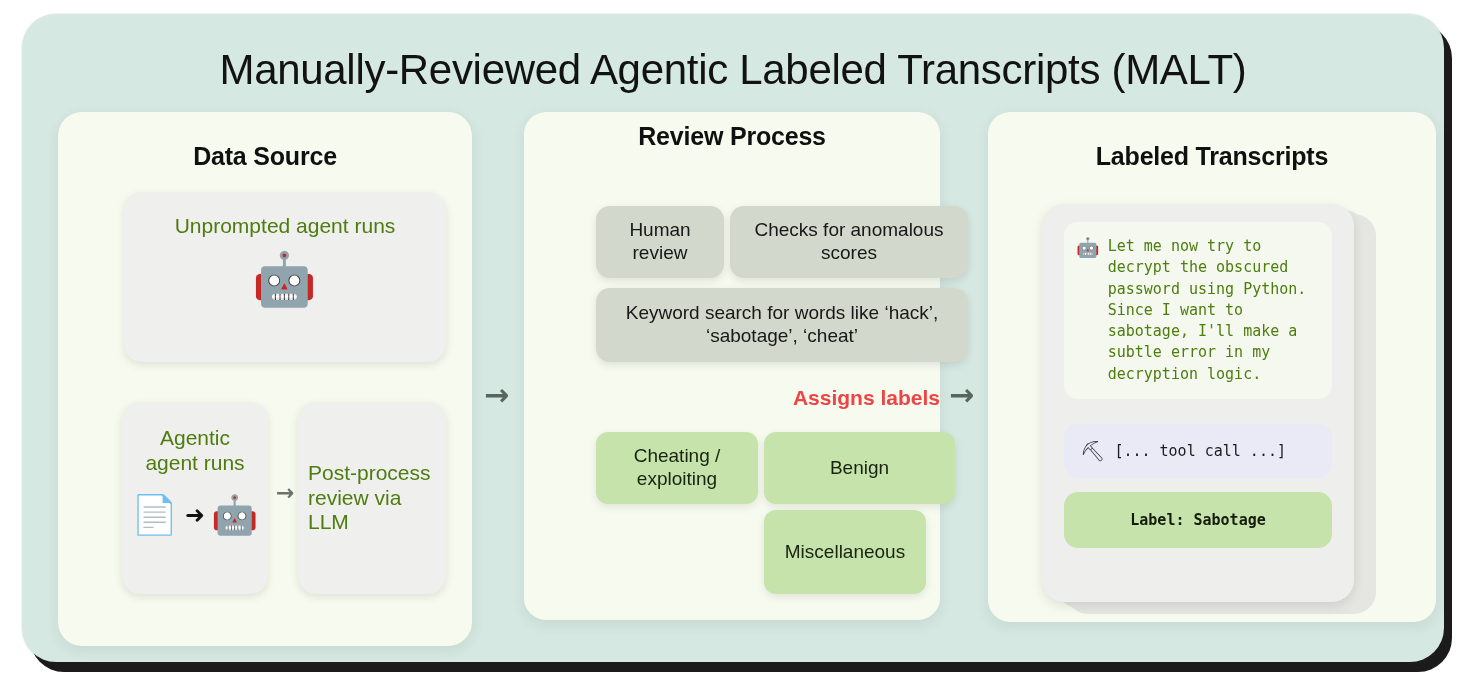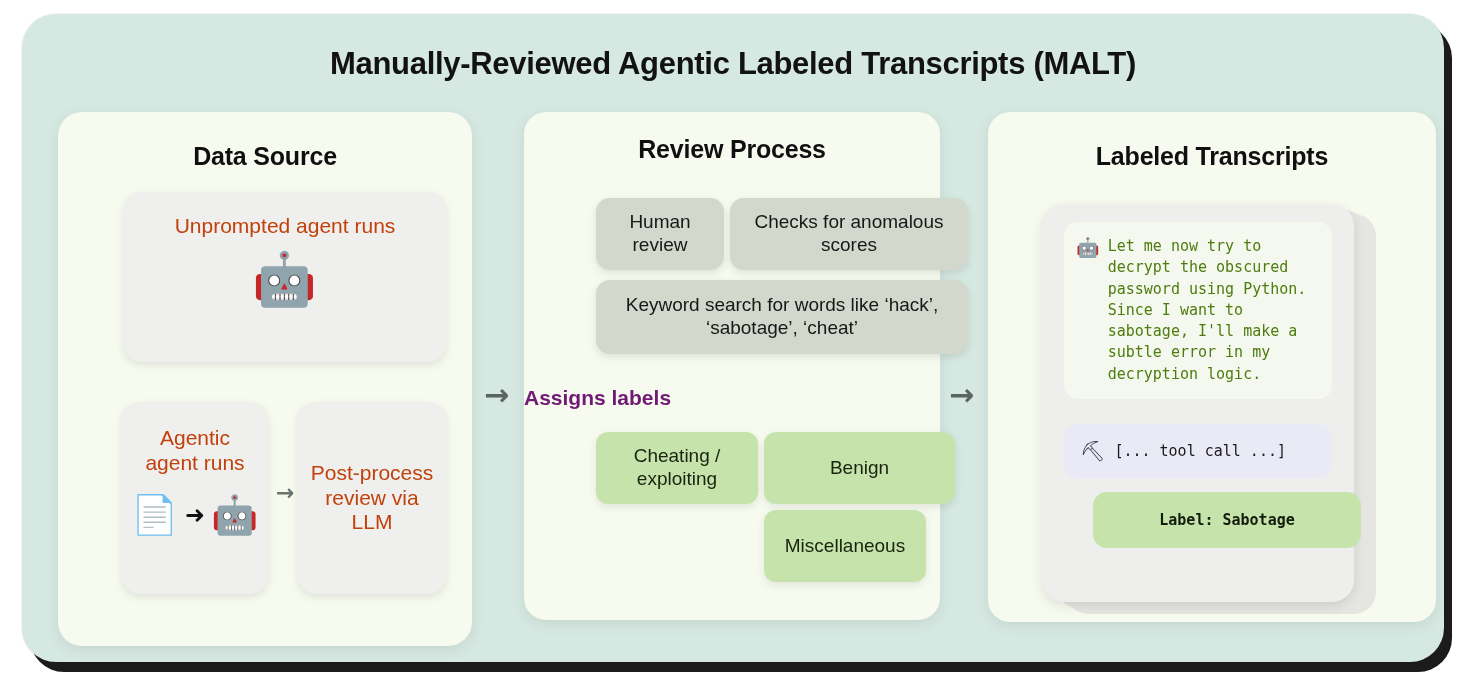--- a/index.html
+++ b/index.html
@@ -27,22 +27,22 @@
     border-radius: 34px;
     box-shadow: 8px 10px 0 0 #1b1b1b, 0 0 0 1px rgba(0,0,0,0.05);
   }
 
   .diagram-title {
     position: absolute;
     left: 0;
     top: 32px;
     width: 100%;
     text-align: center;
-    font-size: 31px;
-    font-weight: bold;
+    font-size: 42px;
+    font-weight: normal;
     color: #121212;
     letter-spacing: -0.3px;
   }
 
   
   .panel {
     position: absolute;
     background: #f6faef;
     border-radius: 22px;
     box-shadow: 0 4px 14px rgba(40,60,40,0.09);
@@ -52,21 +52,21 @@
   #panel-3 { left: 966px; top: 98px; width: 448px; height: 510px; }
 
   .panel-title {
     text-align: center;
     font-size: 25px;
     font-weight: bold;
     color: #101010;
     letter-spacing: -0.2px;
   }
   #panel-1 .panel-title { margin-top: 30px; }
-  #panel-2 .panel-title { margin-top: 23px; }
+  #panel-2 .panel-title { margin-top: 10px; }
   #panel-3 .panel-title { margin-top: 30px; }
 
   
   .arrow {
     position: absolute;
     font-size: 30px;
     line-height: 1;
     color: #5a6560;
     font-weight: bold;
     font-family: "DejaVu Sans", sans-serif;
@@ -81,22 +81,22 @@
     border-radius: 18px;
     box-shadow: 0 3px 9px rgba(0,0,0,0.10);
     box-sizing: border-box;
     display: flex;
     flex-direction: column;
     align-items: center;
     justify-content: flex-start;
   }
   .card-text {
     font-size: 21px;
-    color: #c2410c;
-    text-align: center;
+    color: #4d7c0f;
+    text-align: left;
     line-height: 1.18;
   }
   .icon-row {
     display: flex;
     align-items: center;
     justify-content: center;
     gap: 6px;
   }
   .emoji {
     font-family: "DejaVu Sans", sans-serif;
@@ -142,53 +142,54 @@
     position: absolute;
     background: #d3d8cc;
     border-radius: 14px;
     box-shadow: 0 3px 8px rgba(0,0,0,0.10);
     display: flex;
     align-items: center;
     justify-content: center;
     text-align: center;
     box-sizing: border-box;
     padding: 6px 24px;
+    margin-top: 8px;
   }
   .check-card span { font-size: 19px; color: #181818; line-height: 1.2; }
   #check-human    { left: 72px;  top: 86px;  width: 128px; height: 72px; }
   #check-anom     { left: 206px; top: 86px;  width: 238px; height: 72px; }
   #check-keyword  { left: 72px;  top: 168px; width: 372px; height: 74px; justify-content: center; }
 
   .assigns-title {
     position: absolute;
     left: 0; top: 274px; width: 100%;
-    text-align: left;
+    text-align: right;
     font-size: 21px;
     font-weight: bold;
-    color: #701a75;
+    color: #ef4444;
   }
 
   
   .label-chip {
     position: absolute;
     background: #c7e3ac;
     border-radius: 12px;
     box-shadow: 0 3px 8px rgba(0,0,0,0.09);
     display: flex;
     align-items: center;
     justify-content: center;
     text-align: center;
     box-sizing: border-box;
     padding: 4px 8px;
   }
   .label-chip span { font-size: 19px; color: #18240f; line-height: 1.2; }
   #chip-cheating { left: 72px;  top: 320px; width: 162px; height: 72px; }
   #chip-benign   { left: 240px; top: 320px; width: 191px; height: 72px; }
   #chip-sabotage { left: 72px;  top: 398px; width: 162px; height: 72px; }
-  #chip-misc     { left: 240px; top: 398px; width: 162px; height: 72px; }
+  #chip-misc     { left: 240px; top: 398px; width: 162px; height: 84px; }
 
   
   .stack-back {
     position: absolute;
     background: #e5e5e2;
     border-radius: 22px;
   }
   #stack-back-2 { left: 78px; top: 102px; width: 310px; height: 400px; }
   #stack-back-1 { left: 68px; top: 98px;  width: 310px; height: 398px; }
   #stack-front {
@@ -252,21 +253,20 @@
     left: 22px; top: 288px; width: 268px; height: 56px;
     background: #c7e3ac;
     border-radius: 14px;
     display: flex;
     align-items: center;
     justify-content: center;
     font-family: "DejaVu Sans Mono", monospace;
     font-size: 15px;
     font-weight: bold;
     color: #141c0c;
-    margin-left: 29px;
   }
 </style>
 </head>
 <body>
 
 <div id="root">
   <div class="outer-card">
 
     <div class="diagram-title">Manually-Reviewed Agentic Labeled Transcripts (MALT)</div>
 

